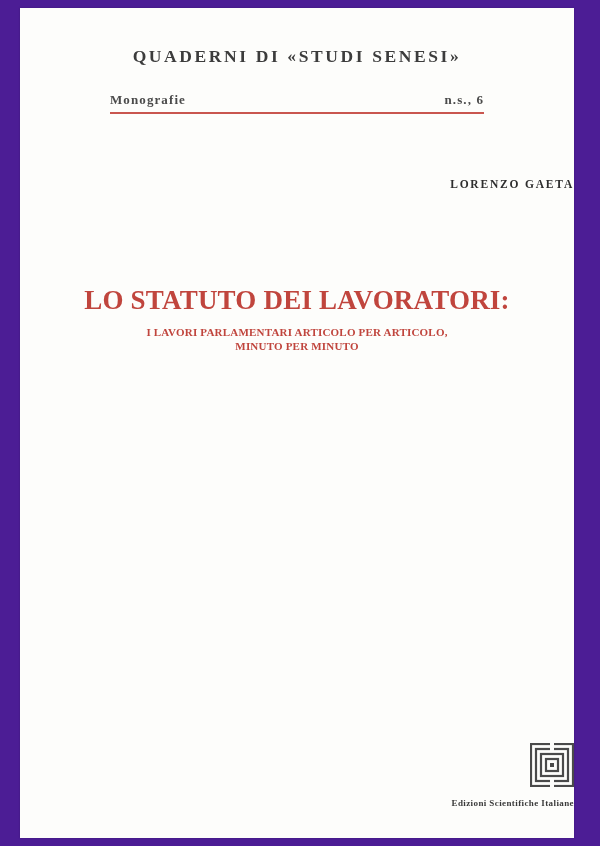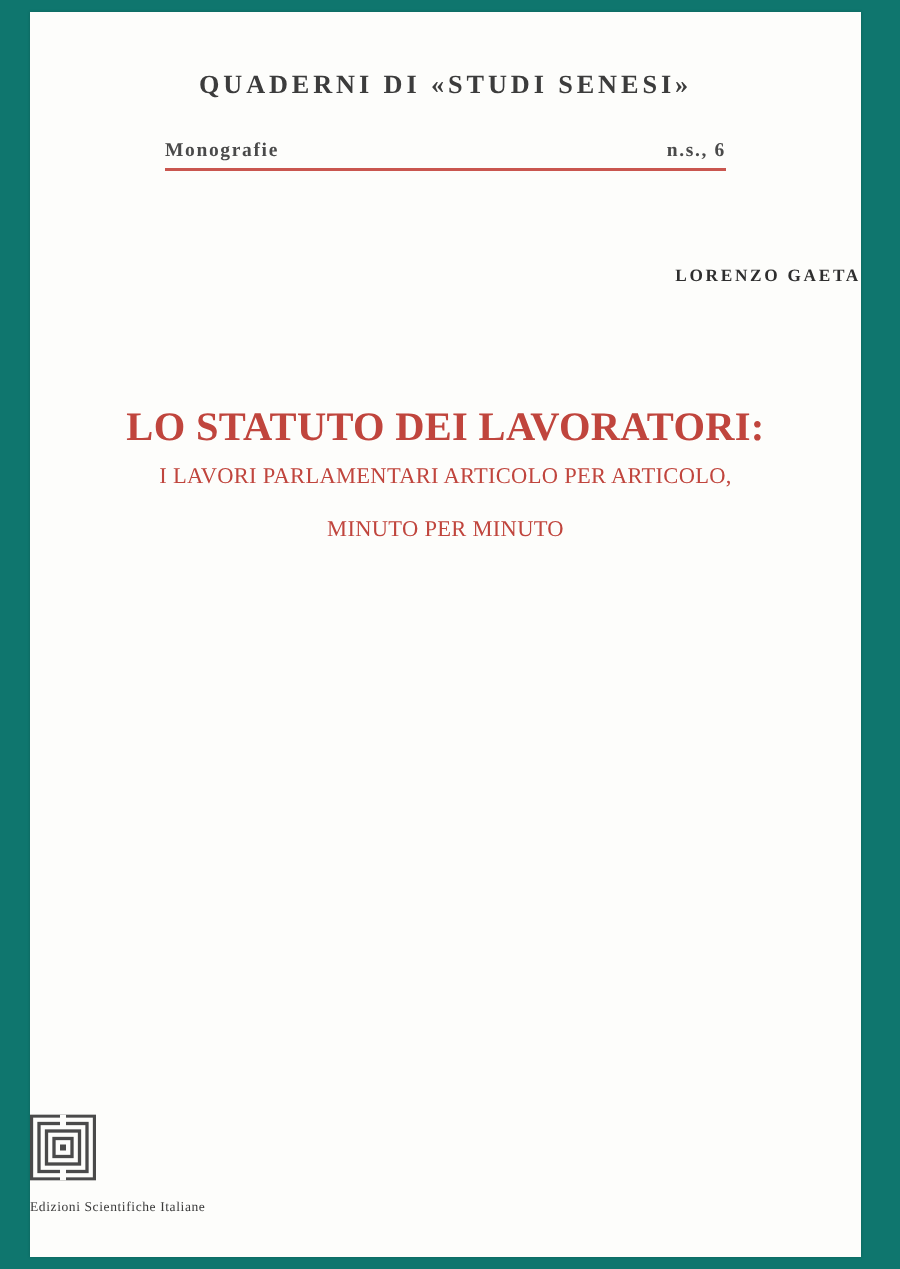--- a/index.html
+++ b/index.html
@@ -10,21 +10,21 @@
   body {
     width: 600px;
     height: 846px;
     font-family: "Liberation Serif", serif;
     overflow: hidden;
   }
   .page {
     position: relative;
     width: 600px;
     height: 846px;
-    background: #0f766e;
+    background: #4c1d95;
     box-sizing: border-box;
   }
   .cover {
     position: absolute;
     left: 20px;
     top: 8px;
     width: 554px;
     height: 830px;
     background: #fdfdfb;
     box-shadow: 0 0 2px rgba(0,0,0,0.18);
@@ -81,48 +81,49 @@
     font-size: 11.5px;
     letter-spacing: 1.8px;
     color: #2e2e2e;
   }
 
   
   .title-block {
     position: absolute;
     left: 40px;
     right: 40px;
-    top: 260px;
+    top: 276px;
     text-align: center;
   }
   .title-line {
     font-family: "Liberation Serif", serif;
     font-weight: bold;
     font-size: 27px;
     line-height: 1.22;
     letter-spacing: 0.2px;
     color: #c0453d;
   }
   .subtitle {
     margin-top: 8px;
     font-family: "Liberation Serif", serif;
-    font-weight: normal;
-    font-size: 15px;
+    font-weight: bold;
+    font-size: 11px;
     line-height: 1.3;
     letter-spacing: 0.2px;
     color: #c0453d;
   }
 
   
   .logo-wrap {
     position: absolute;
     left: 0;
     right: 0;
     top: 735px;
-    text-align: left;
+    text-align: right;
+    font-weight: bold;
   }
   .logo-mark {
     display: inline-block;
     width: 44px;
     height: 44px;
   }
   .publisher {
     margin-top: 7px;
     font-family: "Liberation Serif", serif;
     font-size: 9px;
@@ -143,21 +144,21 @@
       <span>n.s., 6</span>
     </div>
 
     <div class="rule"></div>
 
     <div class="author">LORENZO GAETA</div>
 
     <div class="title-block">
       <div class="title-line">LO STATUTO DEI LAVORATORI:</div>
       <div class="subtitle">I LAVORI PARLAMENTARI ARTICOLO PER ARTICOLO,</div>
-      <div class="subtitle" style="margin-top:16px">MINUTO PER MINUTO</div>
+      <div class="subtitle" style="margin-top:0">MINUTO PER MINUTO</div>
     </div>
 
     <div class="logo-wrap">
       <span class="logo-mark">
         <svg width="44" height="44" viewBox="0 0 44 44" aria-hidden="true">
           <rect x="1" y="1" width="42" height="42" fill="none" stroke="#4a4a4a" stroke-width="2.2"></rect>
           <rect x="6" y="6" width="32" height="32" fill="none" stroke="#4a4a4a" stroke-width="2.2"></rect>
           <rect x="11" y="11" width="22" height="22" fill="none" stroke="#4a4a4a" stroke-width="2.2"></rect>
           <rect x="16" y="16" width="12" height="12" fill="none" stroke="#4a4a4a" stroke-width="2.2"></rect>
           <rect x="20" y="20" width="4" height="4" fill="#4a4a4a"></rect>

